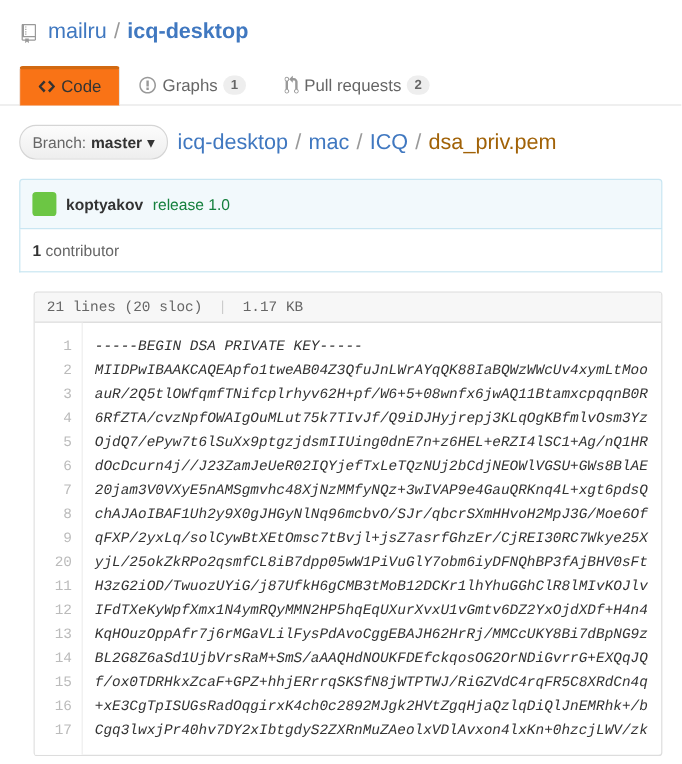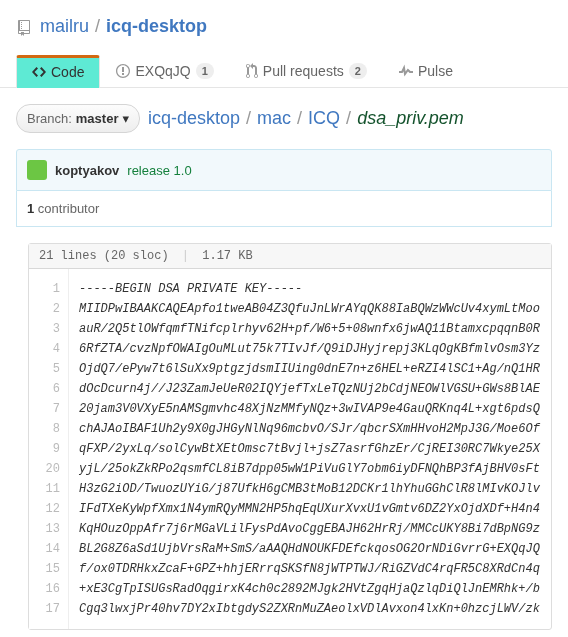--- a/index.html
+++ b/index.html
@@ -41,21 +41,21 @@
     gap: 5px;
     border: 1px solid transparent;
     border-bottom: none;
     cursor: pointer;
   }
   .tab.active {
     color: #333;
     border-color: #e5e5e5;
     border-top: 3px solid #d26911;
     border-radius: 3px 3px 0 0;
-    background: #5eead4;
+    background: #f97316;
     margin-bottom: -1px;
     padding-top: 5px;
   }
   .tab .counter {
     background: #eee;
     color: #666;
     border-radius: 20px;
     padding: 2px 6px;
     font-size: 11px;
     font-weight: 600;
@@ -84,21 +84,21 @@
   .branch-select .name { font-weight: 600; }
   .breadcrumb {
     font-size: 18px;
     font-weight: 400;
     display: flex;
     align-items: center;
     gap: 4px;
   }
   .breadcrumb a { color: #4078c0; text-decoration: none; }
   .breadcrumb .sep { color: #999; margin: 0 2px; }
-  .breadcrumb .final { color: #14532d; font-weight: 400; font-style: italic; }
+  .breadcrumb .final { color: #a16207; font-weight: 400; }
   .commit-tease {
     margin: 0 16px;
     padding: 10px;
     background: #f2f9fc;
     border: 1px solid #c9e6f2;
     border-radius: 3px 3px 0 0;
     display: flex;
     align-items: center;
     gap: 8px;
     font-size: 13px;
@@ -183,39 +183,31 @@
         </svg>
     </span>
     <span>Code</span>
   </div>
   <div class="tab">
     <span class="tab-icon">
       <svg width="14" height="16" viewBox="0 0 14 16">
           <path fill="currentColor" d="M7 2.3c3.14 0 5.7 2.56 5.7 5.7S10.14 13.7 7 13.7 1.3 11.14 1.3 8s2.56-5.7 5.7-5.7m0-1.3C3.14 1 0 4.14 0 8s3.14 7 7 7 7-3.14 7-7-3.14-7-7-7zm1 3H6v5h2V4zm0 6H6v2h2v-2z"></path>
         </svg>
     </span>
-    <span>EXQqJQ</span>
+    <span>Graphs</span>
     <span class="counter">1</span>
   </div>
   <div class="tab">
     <span class="tab-icon">
       <svg width="12" height="16" viewBox="0 0 12 16">
           <path fill="currentColor" d="M11 11.28V5c-.03-.78-.34-1.47-.94-2.06C9.46 2.35 8.78 2.03 8 2H7V0L4 3l3 3V4h1c.27.02.48.11.69.31.21.2.3.42.31.69v6.28A1.993 1.993 0 0 0 10 15a1.993 1.993 0 0 0 1-3.72zm-1 2.92c-.66 0-1.2-.55-1.2-1.2 0-.65.55-1.2 1.2-1.2.65 0 1.2.55 1.2 1.2 0 .65-.55 1.2-1.2 1.2zM4 3c0-1.11-.89-2-2-2a1.993 1.993 0 0 0-1 3.72v6.56A1.993 1.993 0 0 0 2 15a1.993 1.993 0 0 0 1-3.72V4.72c.59-.34 1-.98 1-1.72zm-.8 10c0 .66-.55 1.2-1.2 1.2-.65 0-1.2-.55-1.2-1.2 0-.65.55-1.2 1.2-1.2.65 0 1.2.55 1.2 1.2zM2 4.2C1.34 4.2.8 3.65.8 3c0-.65.55-1.2 1.2-1.2.65 0 1.2.55 1.2 1.2 0 .65-.55 1.2-1.2 1.2z"></path>
         </svg>
     </span>
     <span>Pull requests</span>
     <span class="counter">2</span>
-  </div>
-  <div class="tab">
-    <span class="tab-icon">
-      <svg width="14" height="16" viewBox="0 0 14 16">
-          <path fill="currentColor" d="M11.5 8L8.8 5.4 6.6 8.5 5.5 1.6 2.38 8H0v2h3.6l.9-1.8.9 5.4L9 8.5l1.6 1.5H14V8h-2.5z"></path>
-        </svg>
-    </span>
-    <span>Pulse</span>
   </div>
 </div>
 
 <div class="file-nav">
   <div class="branch-select">
     <span class="label">Branch:</span>
     <span class="name">master</span>
     <span>▾</span>
   </div>
   <div class="breadcrumb">

